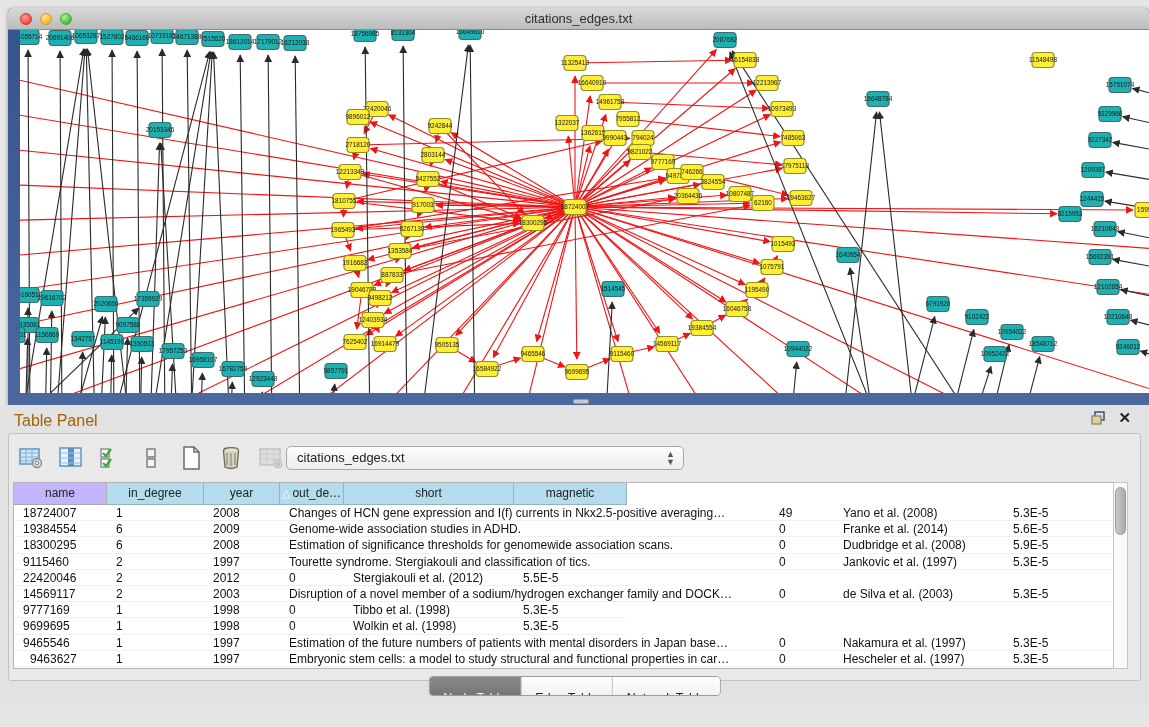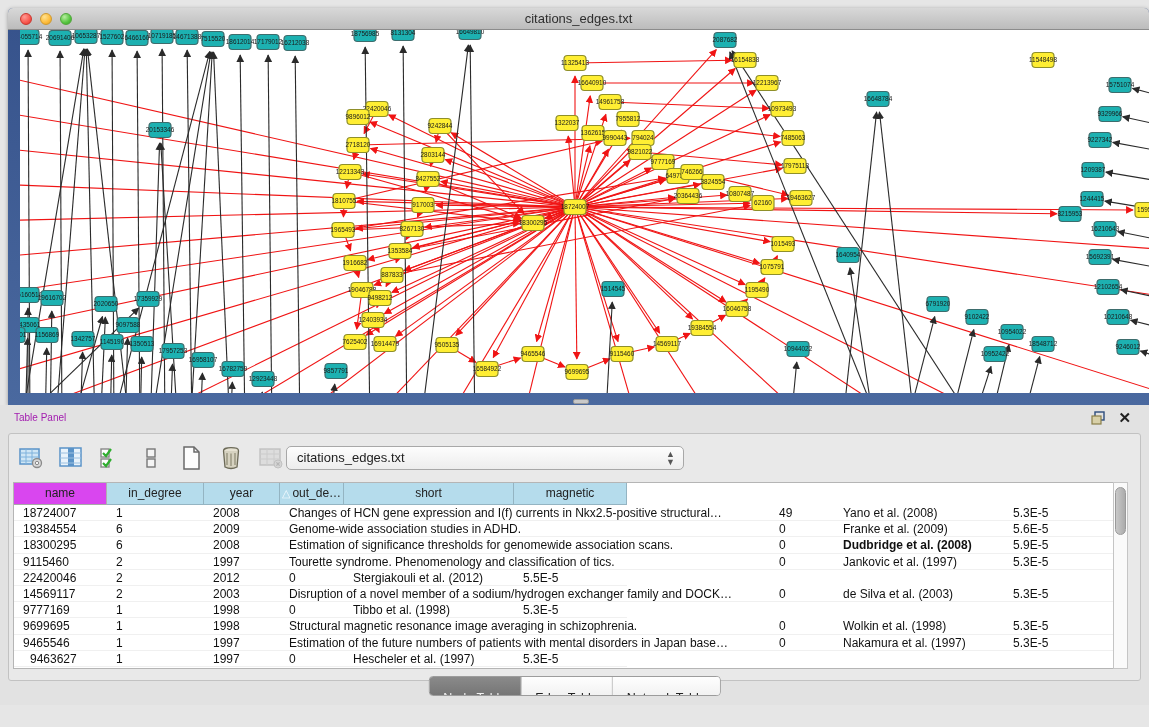--- a/index.html
+++ b/index.html
@@ -18,40 +18,40 @@
   #tl-min   { left:32px; background:radial-gradient(circle at 35% 30%, #ffe290,#fdbb3a 60%,#de9d22); border:1px solid #cf9a30; }
   #tl-zoom  { left:52px; background:radial-gradient(circle at 35% 30%, #b8eda0,#54c53e 60%,#3d9e2d); border:1px solid #51a73c; }
   #win-title { position:absolute; left:0; right:0; top:3px; text-align:center; font-size:13px; color:#2e2e2e; }
   #canvas { position:absolute; left:12px; top:22px; width:1129px; height:363px; background:#ffffff; overflow:hidden; }
   #net { position:absolute; left:0; top:0; }
   #splitter-grip { position:absolute; left:565px; top:391px; width:16px; height:5px;
     background:#c9c9c9; border:1px solid #9a9a9a; border-radius:2px; }
 
   
   #table-panel { position:absolute; left:0; top:405px; width:1149px; height:300px; background:#e2e2e2; }
-  #panel-title { position:absolute; left:14px; top:7px; font-size:10px; color:#a21caf; }
+  #panel-title { position:absolute; left:14px; top:7px; font-size:16px; color:#a16207; }
   #float-icon { position:absolute; right:42px; top:6px; width:16px; height:14px; cursor:pointer; }
   #close-panel { position:absolute; right:18px; top:4px; font-size:15px; font-weight:bold; color:#222; cursor:pointer; }
   #panel-body { position:absolute; left:8px; top:28px; width:1133px; height:248px;
     background:#e9e9e9; border:1px solid #c2c2c2; border-radius:3px; }
 
   
   #toolbar { position:absolute; left:8px; top:8px; height:32px; display:flex; align-items:center; gap:12px; }
   .tb-icon { width:28px; height:28px; display:flex; align-items:center; justify-content:center; cursor:pointer; }
   #table-select { position:absolute; left:277px; top:12px; width:398px; height:24px;
     background:linear-gradient(#fdfdfd,#ededed); border:1px solid #a8a8a8; border-radius:5px;
     font-size:13px; color:#222; line-height:22px; padding-left:10px; cursor:pointer; }
   #table-select .arrows { position:absolute; right:8px; top:3px; font-size:9px; color:#555; line-height:8px; text-align:center; }
 
   
   #grid { position:absolute; left:4px; top:48px; width:1111px; height:187px; background:#ffffff; border:1px solid #b5b5b5; }
   #grid-header { display:flex; height:22px; }
   .hcell { height:22px; background:#b5dcec; border-right:1px solid #94b4c2; border-bottom:1px solid #94b4c2;
     font-size:12px; color:#222; text-align:center; line-height:21px; overflow:hidden; white-space:nowrap; cursor:pointer; }
-  .hcell.first { background:#d946ef; border-right:1px solid #b0b0b0; border-bottom:1px solid #a8a8a8; }
+  .hcell.first { background:#c4b5fd; border-right:1px solid #b0b0b0; border-bottom:1px solid #a8a8a8; }
   .sort-glyph { color:#f4fbff; font-size:11px; margin-right:2px; }
   #grid-body { position:relative; }
   .trow { display:flex; height:16.2px; }
   .tcell { font-size:12px; color:#111; padding-left:9px; line-height:16px; white-space:nowrap; overflow:hidden;
     border-bottom:1px solid #f0f0f0; }
   
   #vscroll { position:absolute; right:12px; top:48px; width:15px; height:187px; background:#fafafa; border:1px solid #c5c5c5; }
   #vscroll-thumb { position:absolute; left:1px; top:4px; width:11px; height:48px; background:linear-gradient(90deg,#c9c9c9,#ababab);
     border:1px solid #9a9a9a; border-radius:6px; }
 
@@ -795,48 +795,48 @@
             <div class="hcell" style="width: 76px;"><span>year</span></div>
             <div class="hcell" style="width: 64px;"><span class="sort-glyph">△</span><span>out_de…</span></div>
             <div class="hcell" style="width: 170px;"><span>short</span></div>
             <div class="hcell" style="width: 113px;"><span>magnetic</span></div>
           </div>
         <div id="grid-body">
             <div class="trow">
               <div class="tcell" style="width: 93px;">18724007</div>
               <div class="tcell" style="width: 97px;">1</div>
               <div class="tcell" style="width: 76px;">2008</div>
-              <div class="tcell" style="width: 490px;">Changes of HCN gene expression and I(f) currents in Nkx2.5-positive structural…</div>
+              <div class="tcell" style="width: 490px;">Changes of HCN gene expression and I(f) currents in Nkx2.5-positive averaging…</div>
               <div class="tcell" style="width: 64px;">49</div>
               <div class="tcell" style="width: 170px;">Yano et al. (2008)</div>
               <div class="tcell" style="width: 113px;">5.3E-5</div>
             </div>
             <div class="trow">
               <div class="tcell" style="width: 93px;">19384554</div>
               <div class="tcell" style="width: 97px;">6</div>
               <div class="tcell" style="width: 76px;">2009</div>
               <div class="tcell" style="width: 490px;">Genome-wide association studies in ADHD.</div>
               <div class="tcell" style="width: 64px;">0</div>
-              <div class="tcell" style="width: 170px;">Franke et al. (2009)</div>
+              <div class="tcell" style="width: 170px;">Franke et al. (2014)</div>
               <div class="tcell" style="width: 113px;">5.6E-5</div>
             </div>
             <div class="trow">
               <div class="tcell" style="width: 93px;">18300295</div>
               <div class="tcell" style="width: 97px;">6</div>
               <div class="tcell" style="width: 76px;">2008</div>
               <div class="tcell" style="width: 490px;">Estimation of significance thresholds for genomewide association scans.</div>
               <div class="tcell" style="width: 64px;">0</div>
-              <div class="tcell" style="width: 170px; font-weight: bold;">Dudbridge et al. (2008)</div>
+              <div class="tcell" style="width: 170px;">Dudbridge et al. (2008)</div>
               <div class="tcell" style="width: 113px;">5.9E-5</div>
             </div>
             <div class="trow">
               <div class="tcell" style="width: 93px;">9115460</div>
               <div class="tcell" style="width: 97px;">2</div>
               <div class="tcell" style="width: 76px;">1997</div>
-              <div class="tcell" style="width: 490px;">Tourette syndrome. Phenomenology and classification of tics.</div>
+              <div class="tcell" style="width: 490px;">Tourette syndrome. Stergiakouli and classification of tics.</div>
               <div class="tcell" style="width: 64px;">0</div>
               <div class="tcell" style="width: 170px;">Jankovic et al. (1997)</div>
               <div class="tcell" style="width: 113px;">5.3E-5</div>
             </div>
             <div class="trow">
               <div class="tcell" style="width: 93px;">22420046</div>
               <div class="tcell" style="width: 97px;">2</div>
               <div class="tcell" style="width: 76px;">2012</div>
               <div class="tcell" style="width: 64px;">0</div>
               <div class="tcell" style="width: 170px;">Stergiakouli et al. (2012)</div>
@@ -856,38 +856,38 @@
               <div class="tcell" style="width: 97px;">1</div>
               <div class="tcell" style="width: 76px;">1998</div>
               <div class="tcell" style="width: 64px;">0</div>
               <div class="tcell" style="width: 170px;">Tibbo et al. (1998)</div>
               <div class="tcell" style="width: 113px;">5.3E-5</div>
             </div>
             <div class="trow">
               <div class="tcell" style="width: 93px;">9699695</div>
               <div class="tcell" style="width: 97px;">1</div>
               <div class="tcell" style="width: 76px;">1998</div>
-              <div class="tcell" style="width: 490px;">Structural magnetic resonance image averaging in schizophrenia.</div>
               <div class="tcell" style="width: 64px;">0</div>
               <div class="tcell" style="width: 170px;">Wolkin et al. (1998)</div>
               <div class="tcell" style="width: 113px;">5.3E-5</div>
             </div>
             <div class="trow">
               <div class="tcell" style="width: 93px;">9465546</div>
               <div class="tcell" style="width: 97px;">1</div>
               <div class="tcell" style="width: 76px;">1997</div>
               <div class="tcell" style="width: 490px;">Estimation of the future numbers of patients with mental disorders in Japan base…</div>
               <div class="tcell" style="width: 64px;">0</div>
               <div class="tcell" style="width: 170px;">Nakamura et al. (1997)</div>
               <div class="tcell" style="width: 113px;">5.3E-5</div>
             </div>
             <div class="trow">
               <div class="tcell" style="width: 93px; padding-left: 16px;">9463627</div>
               <div class="tcell" style="width: 97px;">1</div>
               <div class="tcell" style="width: 76px;">1997</div>
+              <div class="tcell" style="width: 490px;">Embryonic stem cells: a model to study structural and functional properties in car…</div>
               <div class="tcell" style="width: 64px;">0</div>
               <div class="tcell" style="width: 170px;">Hescheler et al. (1997)</div>
               <div class="tcell" style="width: 113px;">5.3E-5</div>
             </div>
           </div>
       </div>
       <div id="vscroll">
         <div id="vscroll-thumb"></div>
       </div>
 

